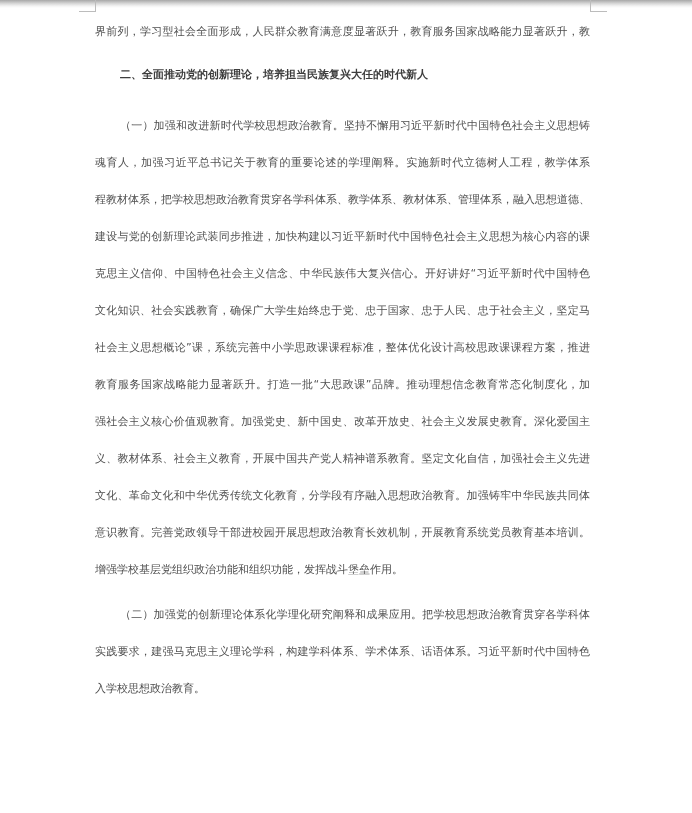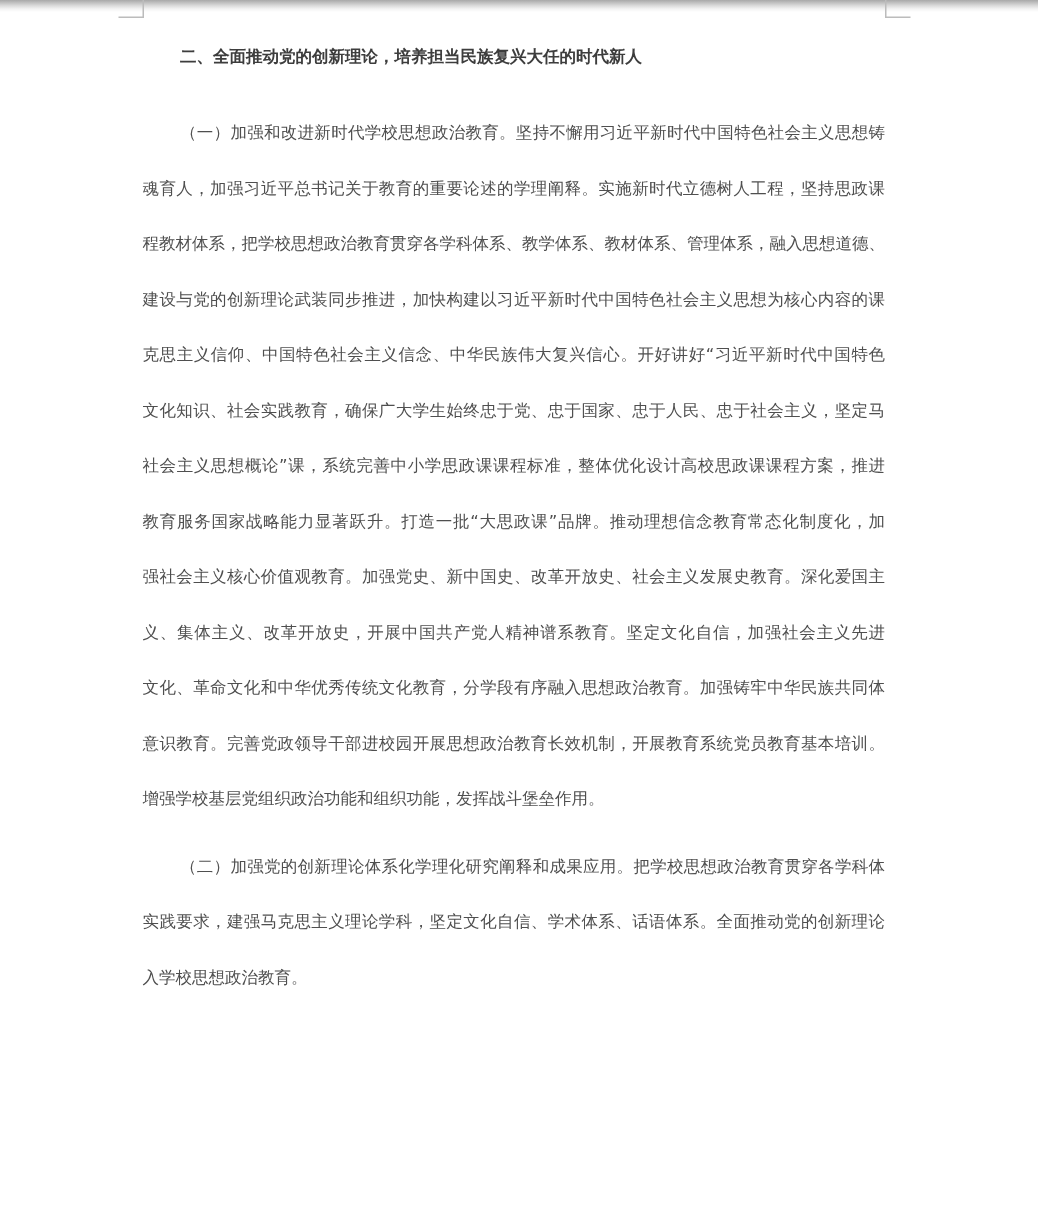--- a/index.html
+++ b/index.html
@@ -74,37 +74,38 @@
 </head>
 <body>
 
 <div class="top-shadow"></div>
 
 <div class="mark mark-left"></div>
 <div class="mark mark-right"></div>
 
 <div class="doc-content">
     <div class="block block-paragraph">
+      <div class="line stretch">界前列，学习型社会全面形成，人民群众教育满意度显著跃升，教育服务国家战略能力显著跃升，教</div>
     </div>
     <div class="block block-heading">
       <div class="line indent">二、全面推动党的创新理论，培养担当民族复兴大任的时代新人</div>
     </div>
     <div class="block block-paragraph">
       <div class="line stretch indent">（一）加强和改进新时代学校思想政治教育。坚持不懈用习近平新时代中国特色社会主义思想铸</div>
-      <div class="line stretch">魂育人，加强习近平总书记关于教育的重要论述的学理阐释。实施新时代立德树人工程，坚持思政课</div>
+      <div class="line stretch">魂育人，加强习近平总书记关于教育的重要论述的学理阐释。实施新时代立德树人工程，教学体系</div>
       <div class="line stretch">程教材体系，把学校思想政治教育贯穿各学科体系、教学体系、教材体系、管理体系，融入思想道德、</div>
       <div class="line stretch">建设与党的创新理论武装同步推进，加快构建以习近平新时代中国特色社会主义思想为核心内容的课</div>
       <div class="line stretch">克思主义信仰、中国特色社会主义信念、中华民族伟大复兴信心。开好讲好“习近平新时代中国特色</div>
       <div class="line stretch">文化知识、社会实践教育，确保广大学生始终忠于党、忠于国家、忠于人民、忠于社会主义，坚定马</div>
       <div class="line stretch">社会主义思想概论”课，系统完善中小学思政课课程标准，整体优化设计高校思政课课程方案，推进</div>
       <div class="line stretch">教育服务国家战略能力显著跃升。打造一批“大思政课”品牌。推动理想信念教育常态化制度化，加</div>
       <div class="line stretch">强社会主义核心价值观教育。加强党史、新中国史、改革开放史、社会主义发展史教育。深化爱国主</div>
-      <div class="line stretch">义、集体主义、改革开放史，开展中国共产党人精神谱系教育。坚定文化自信，加强社会主义先进</div>
+      <div class="line stretch">义、教材体系、社会主义教育，开展中国共产党人精神谱系教育。坚定文化自信，加强社会主义先进</div>
       <div class="line stretch">文化、革命文化和中华优秀传统文化教育，分学段有序融入思想政治教育。加强铸牢中华民族共同体</div>
       <div class="line stretch">意识教育。完善党政领导干部进校园开展思想政治教育长效机制，开展教育系统党员教育基本培训。</div>
       <div class="line">增强学校基层党组织政治功能和组织功能，发挥战斗堡垒作用。</div>
     </div>
     <div class="block block-paragraph">
       <div class="line stretch indent">（二）加强党的创新理论体系化学理化研究阐释和成果应用。把学校思想政治教育贯穿各学科体系</div>
-      <div class="line stretch">实践要求，建强马克思主义理论学科，坚定文化自信、学术体系、话语体系。全面推动党的创新理论</div>
+      <div class="line stretch">实践要求，建强马克思主义理论学科，构建学科体系、学术体系、话语体系。习近平新时代中国特色</div>
       <div class="line">入学校思想政治教育。</div>
     </div>
   </div>
 
 </body></html>

